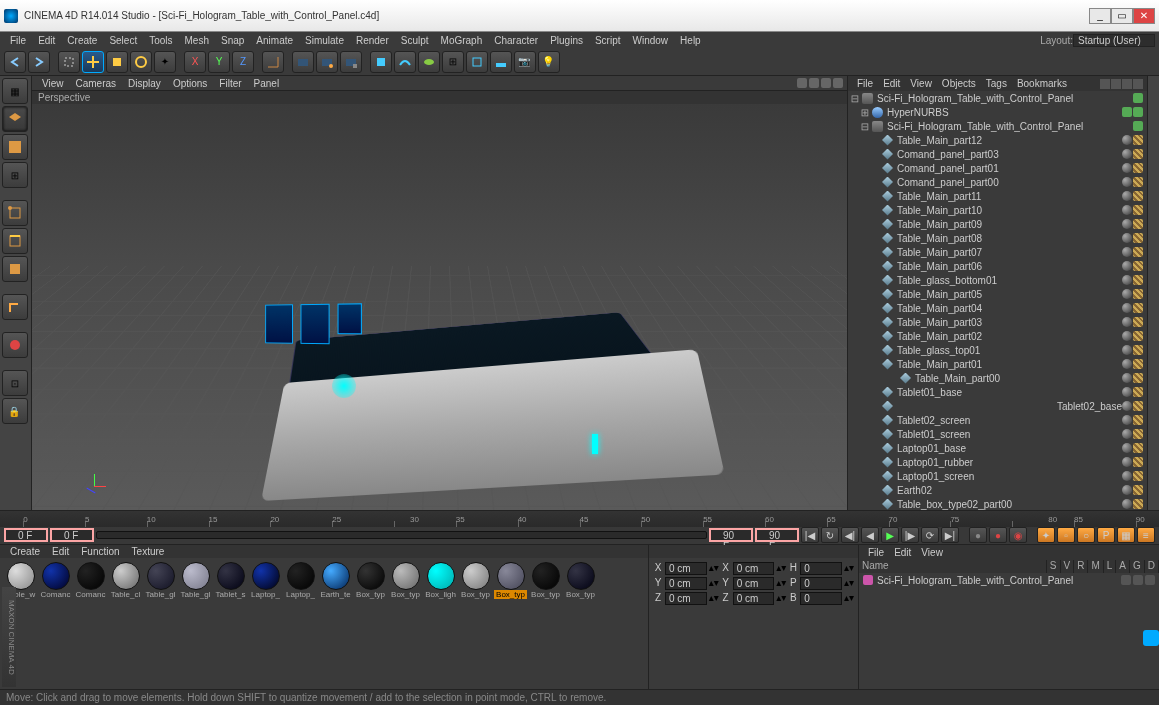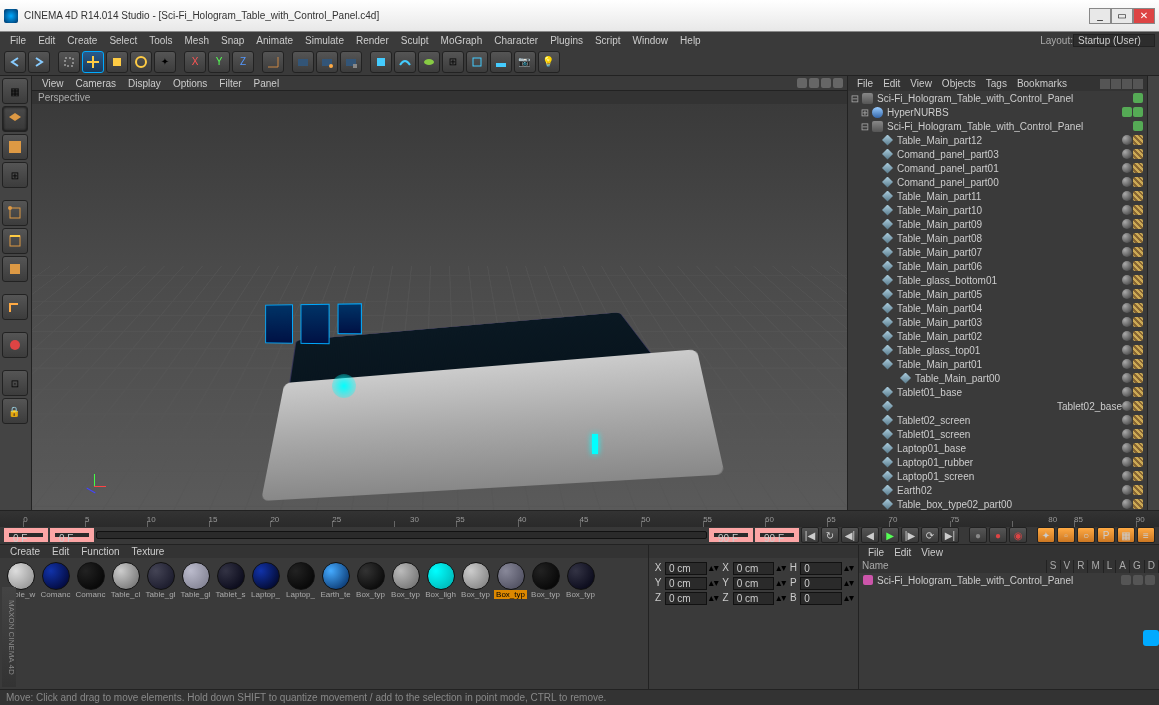--- a/index.html
+++ b/index.html
@@ -58,21 +58,21 @@
 .tag { width: 10px; height: 10px; border-radius: 2px; }
 .tag-vis { background: #5a5; }
 .tag-mat { background: radial-gradient(circle at 30% 30%,#aaa,#333); border-radius: 50%; }
 .tag-uv { background: repeating-linear-gradient(45deg,#ca5,#ca5 2px,#863 2px,#863 4px); }
 .right-strip { width: 12px; background: #444; border-left: 1px solid #222; }
 .timeline-row { height: 34px; background: #3a3a3a; display: flex; flex-direction: column; border-top: 1px solid #222; }
 .ruler { height: 16px; background: linear-gradient(#333,#2a2a2a); position: relative; overflow: hidden; display: flex; align-items: flex-end; color: #aaa; }
 .ruler-tick { position: absolute; bottom: 0; width: 1px; height: 6px; background: #666; }
 .ruler-num { position: absolute; bottom: 3px; font-size: 8px; color: #999; }
 .tl-controls { height: 18px; display: flex; align-items: center; gap: 2px; padding: 0 4px; background: #383838; }
-.tl-field { width: 44px; height: 14px; background: #2a2a2a; border: 5px solid #fca5a5; color: #ccc; padding: 0 4px; }
+.tl-field { width: 44px; height: 14px; background: #2a2a2a; border: 2px solid #fca5a5; color: #ccc; padding: 0 12px; }
 .tl-slider { flex: 1; height: 8px; background: #2a2a2a; border: 1px solid #111; border-radius: 2px; }
 .tl-btn { width: 18px; height: 16px; background: linear-gradient(#555,#3a3a3a); border: 1px solid #222; border-radius: 2px; display: flex; align-items: center; justify-content: center; color: #ccc; }
 .bottom-row { height: 153px; display: flex; background: #3a3a3a; border-top: 1px solid #222; }
 .mat-panel { flex: 1; display: flex; flex-direction: column; border-right: 1px solid #222; }
 .mat-menubar { height: 13px; background: #333; display: flex; align-items: center; padding: 0 4px; }
 .mat-menu-item { color: #ccc; padding: 0 6px; cursor: pointer; }
 .mat-grid { flex: 1; display: flex; flex-wrap: wrap; gap: 2px; padding: 4px; align-content: flex-start; }
 .mat-item { width: 33px; display: flex; flex-direction: column; align-items: center; }
 .mat-ball { width: 28px; height: 28px; border-radius: 50%; border: 1px solid #111; }
 .mat-name { color: #aaa; font-size: 8px; width: 100%; text-align: center; overflow: hidden; white-space: nowrap; }

